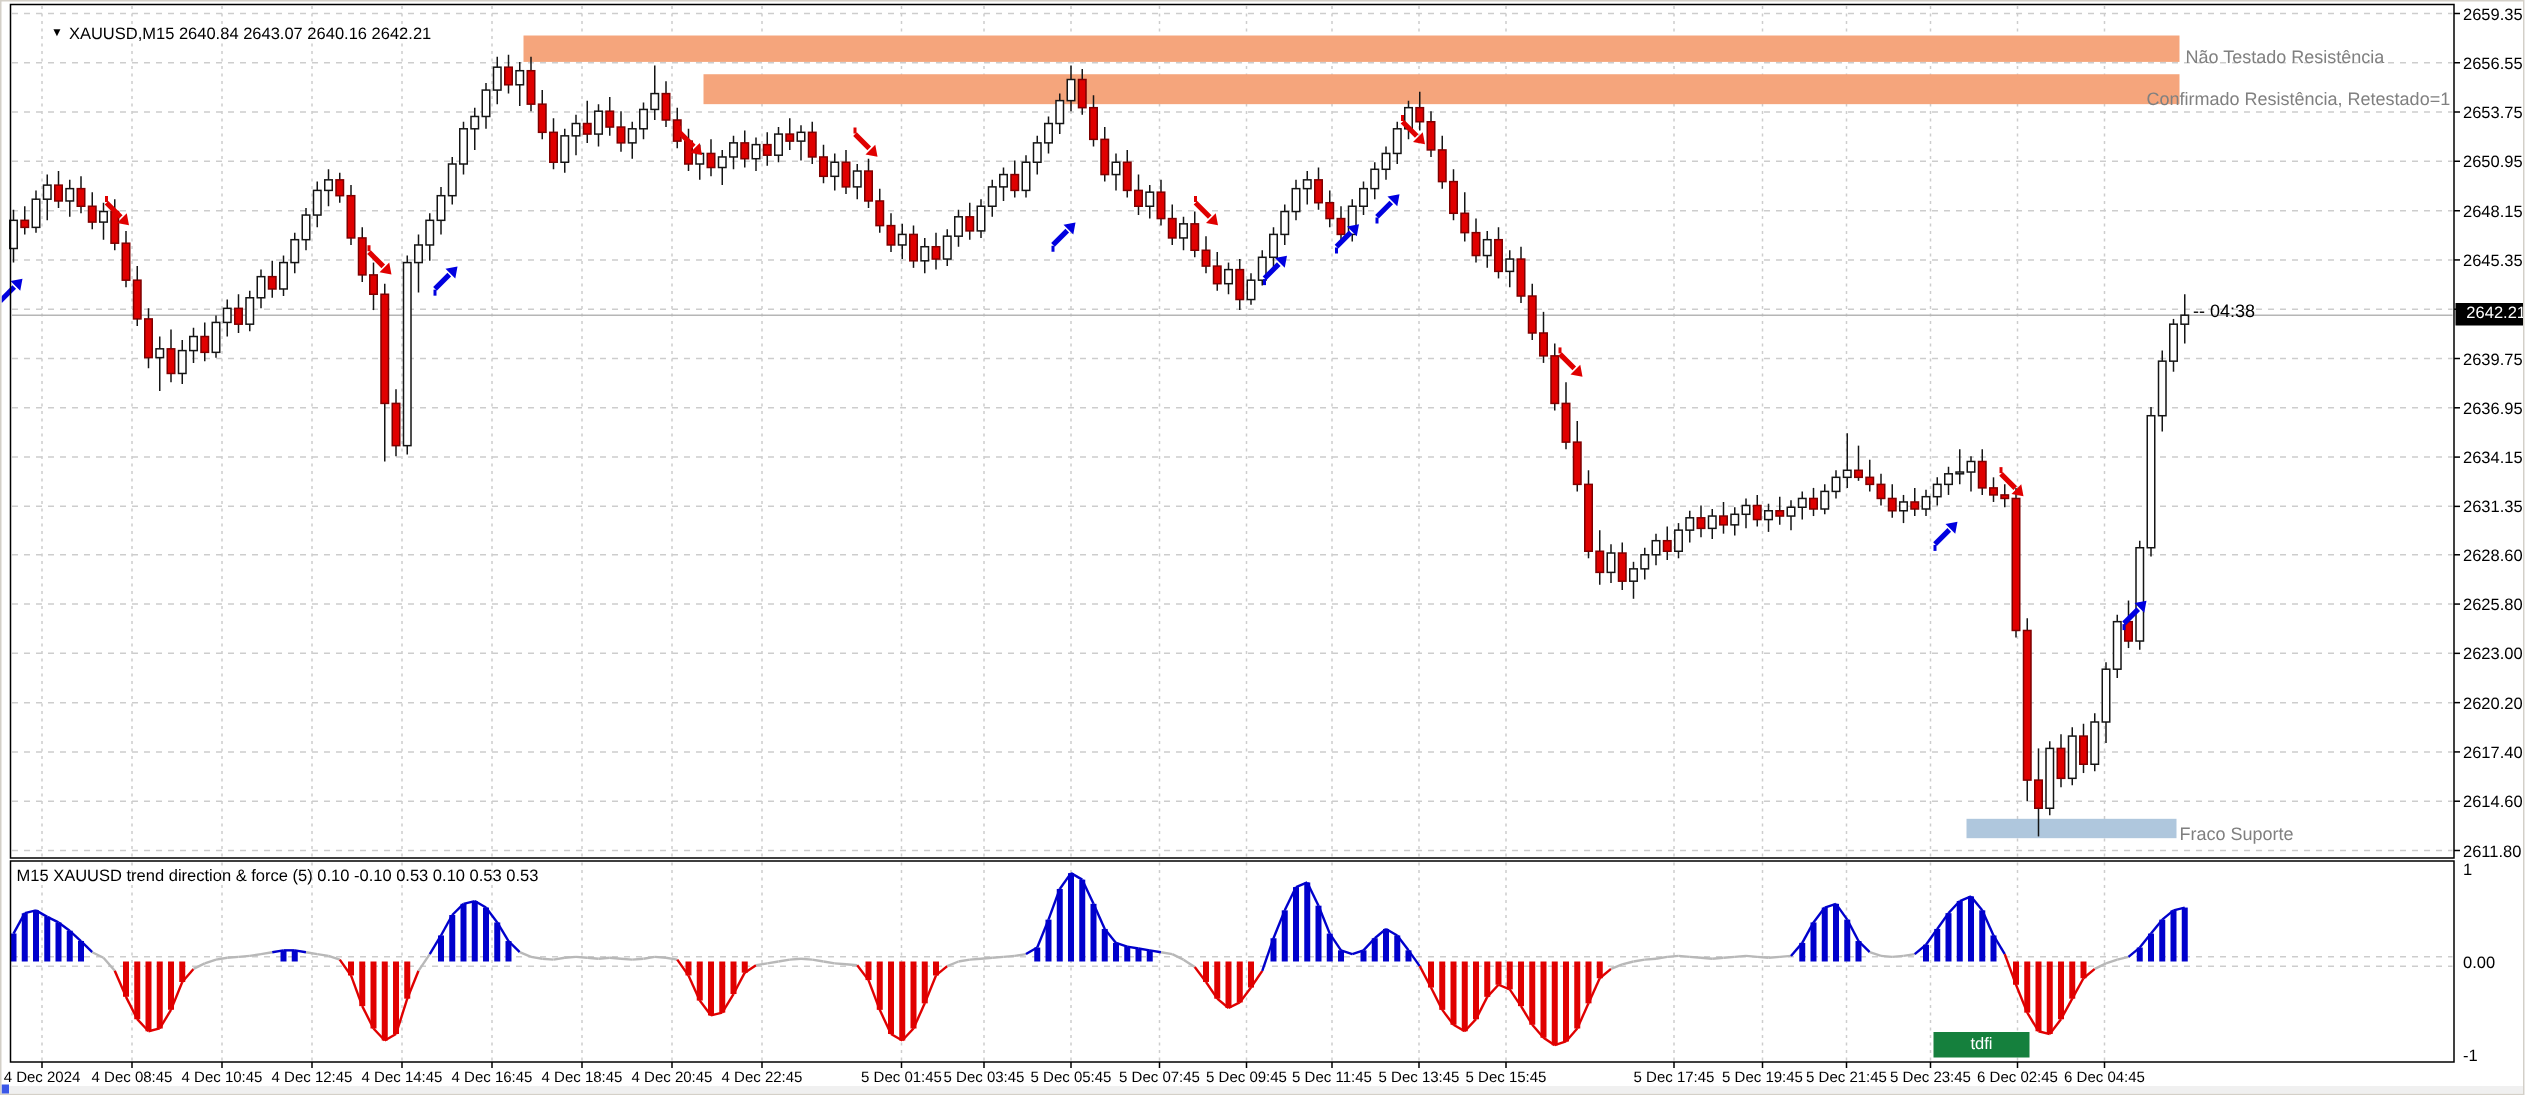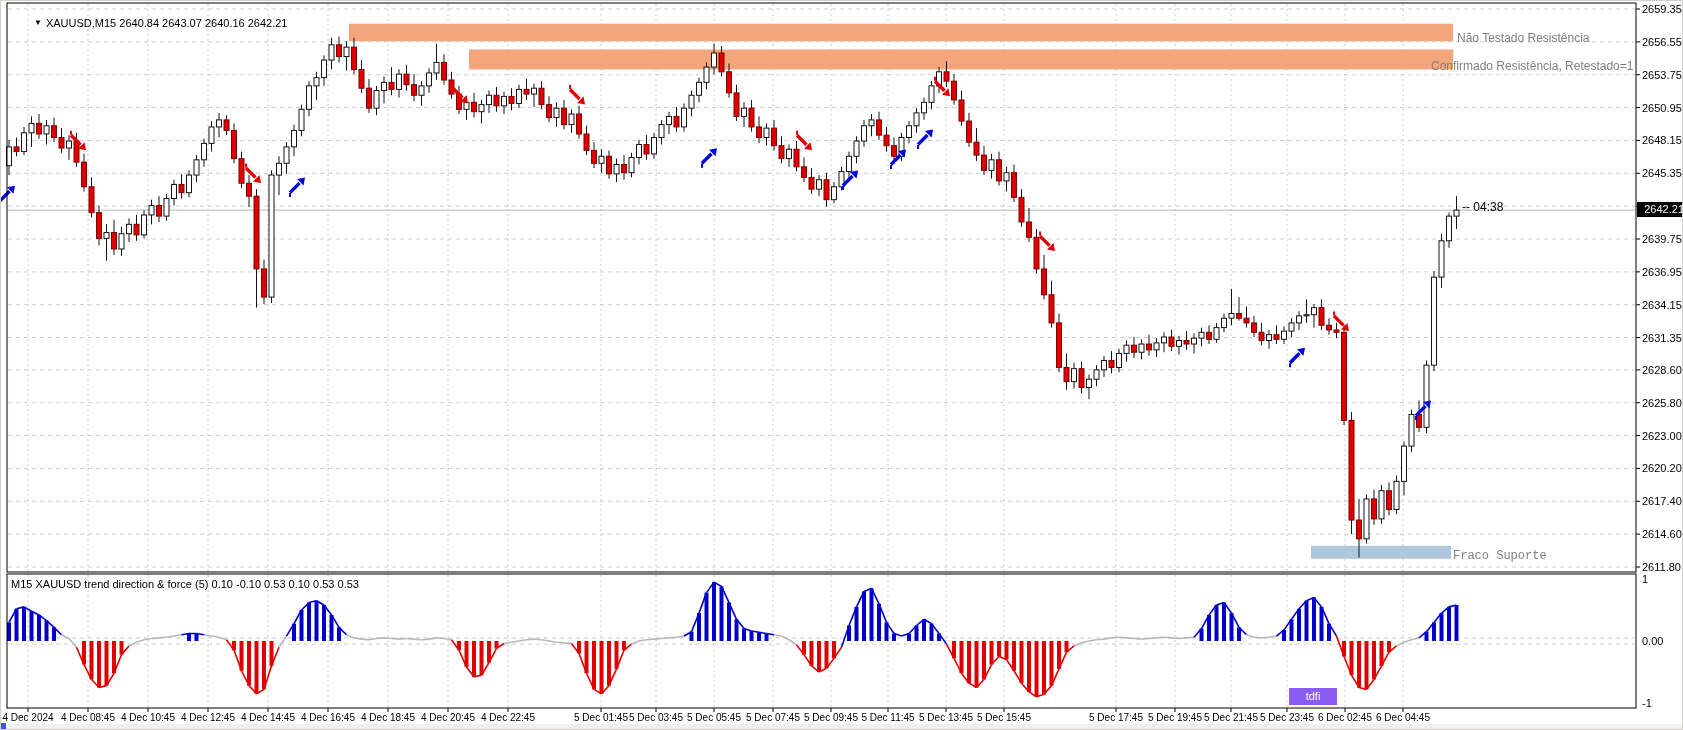--- a/index.html
+++ b/index.html
@@ -10,22 +10,22 @@
   .symbol-line{left:8px;top:16px;font-size:11px;font-weight:normal;color:#000;padding-left:25px;}
   .symbol-line .tri{font-size:8px;vertical-align:2px;margin-right:4px;color:#000;}
   .watermark{left:16px;top:10px;font-family:"Liberation Serif",serif;font-weight:bold;
              font-size:24px;color:#cc0000;letter-spacing:0.5px;}
   .subtitle{left:13px;top:37px;font-size:13px;color:#4d4d4d;letter-spacing:0.4px;}
   .ind-title{left:10px;top:577px;font-size:11px;color:#000;}
   .countdown{left:1461px;top:199px;font-size:12px;color:#000000;}
   .zone-label{font-size:12px;color:#808080;}
   .zl1{left:1456px;top:30px;}
   .zl2{left:1430px;top:58px;}
-  .zl3{left:1452px;top:548px;font-family:Liberation Mono, monospace;}
-  .tdfi-box{left:1288px;top:687px;width:48px;height:17px;background:#8b5cf6;color:#fff;
+  .zl3{left:1452px;top:548px;}
+  .tdfi-box{left:1288px;top:687px;width:64px;height:17px;background:#15803d;color:#fff;
             font-size:11px;text-align:center;line-height:17px;}
   .price-badge{left:1636px;top:201px;width:47px;height:15px;background:#000;color:#fff;
                font-size:11px;text-align:right;line-height:15px;}
   .bottom-strip{left:0;top:723px;width:1683px;height:7px;background:#f0f0f0;}
   .corner-blue{left:0;top:722px;width:5px;height:8px;background:#3a57e8;}
 </style>
 </head>
 <body>
 
 <div id="root">

